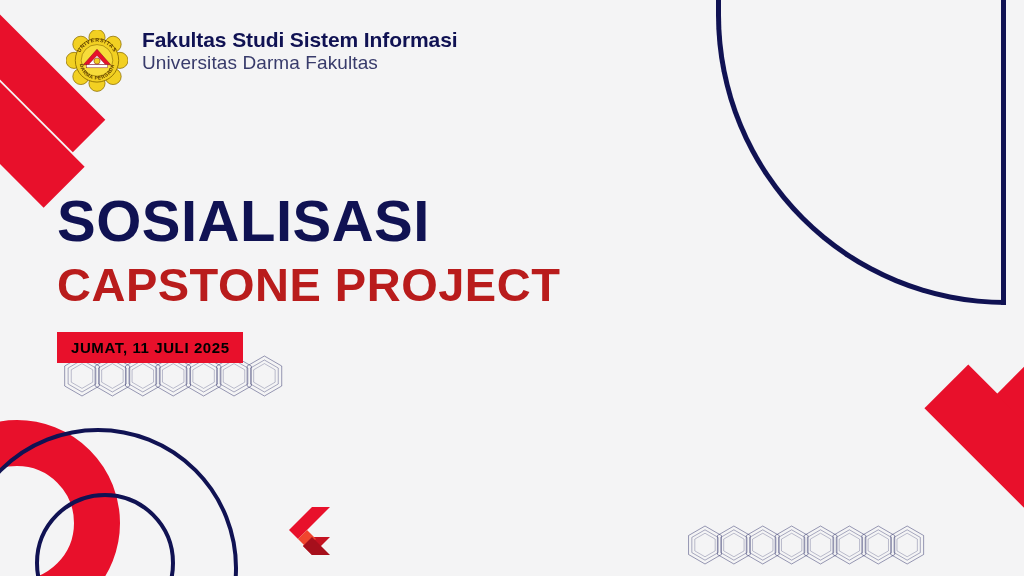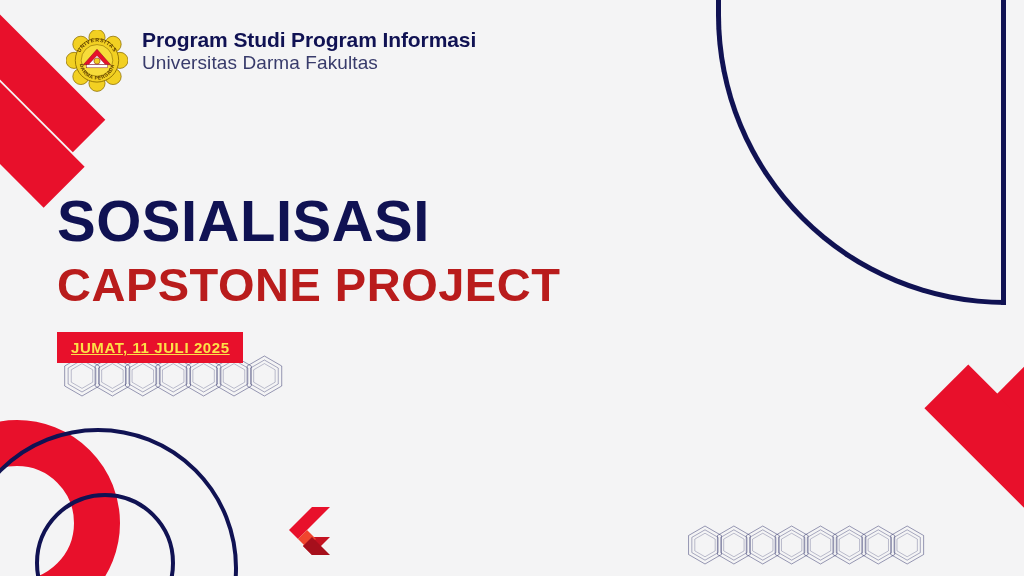--- a/index.html
+++ b/index.html
@@ -129,26 +129,25 @@
     font-weight: bold;
     color: #b91c1c;
     letter-spacing: 0.5px;
     line-height: 1.0;
     margin: 11px 0 0 0;
   }
   #date-badge {
     display: inline-block;
     margin-top: 24px;
     background: #E8102B;
-    color: #fde047;
+    color: #000000;
     font-size: 15px;
     font-weight: bold;
     letter-spacing: 0.6px;
     padding: 7px 13px 7px 14px;
-    text-decoration: underline;
   }
 
   
   #flutter-logo { position: absolute; left: 277px; top: 506px; width: 58px; height: 62px; }
 </style>
 </head>
 <body>
 
 <div id="slide">
 
@@ -247,21 +246,21 @@
         <text font-family="'Liberation Sans',sans-serif" font-size="8.5" font-weight="bold" fill="#5A3A00" letter-spacing="1.1">
           <textPath href="#arcTop" startOffset="50%" text-anchor="middle">UNIVERSITAS</textPath>
         </text>
         <text font-family="'Liberation Sans',sans-serif" font-size="8" font-weight="bold" fill="#5A3A00" letter-spacing="0.8">
           <textPath href="#arcBot" startOffset="50%" text-anchor="middle">DARMA PERSADA</textPath>
         </text>
       </g>
     </svg>
 
     <div id="header-text">
-      <span id="org-line-1">Program Studi Program Informasi</span>
+      <span id="org-line-1">Fakultas Studi Sistem Informasi</span>
       <span id="org-line-3">Universitas Darma Fakultas</span>
     </div>
   </div>
 
   <div id="title-block">
     <h1 id="title-main">SOSIALISASI</h1>
     <h2 id="title-sub">CAPSTONE PROJECT</h2>
     <div>
       <span id="date-badge">JUMAT, 11 JULI 2025</span>
     </div>

